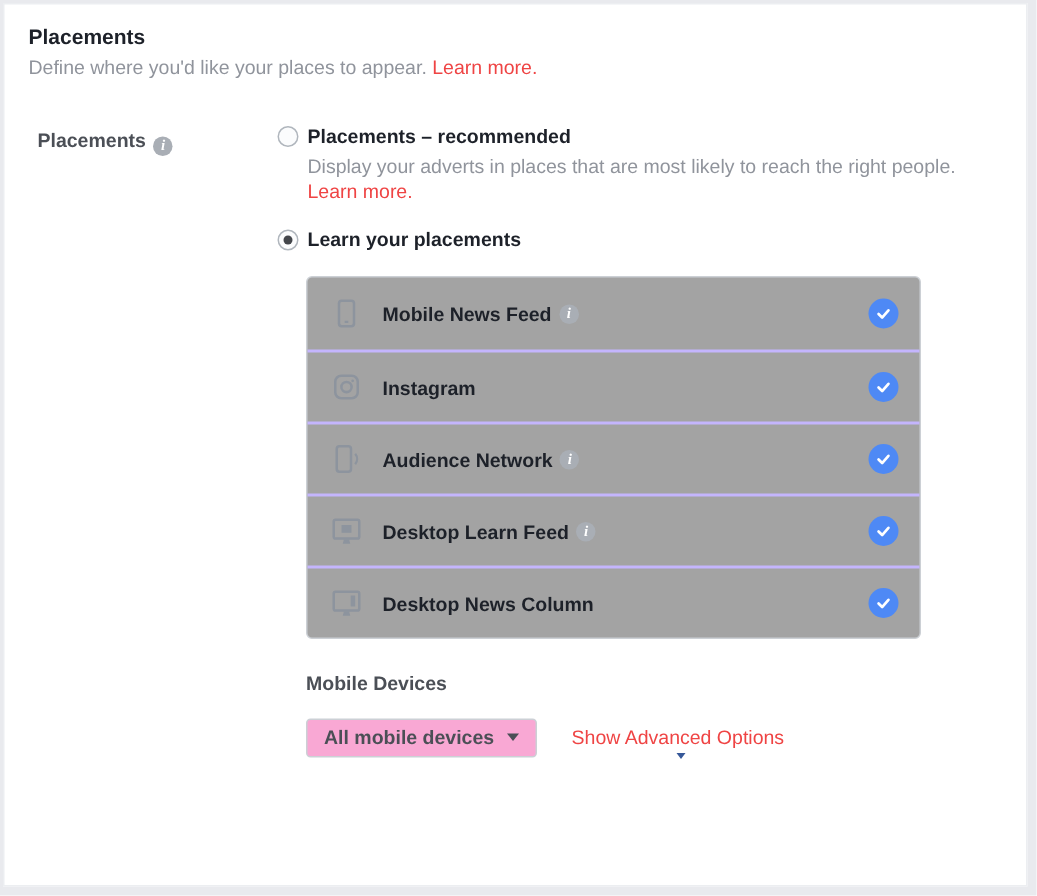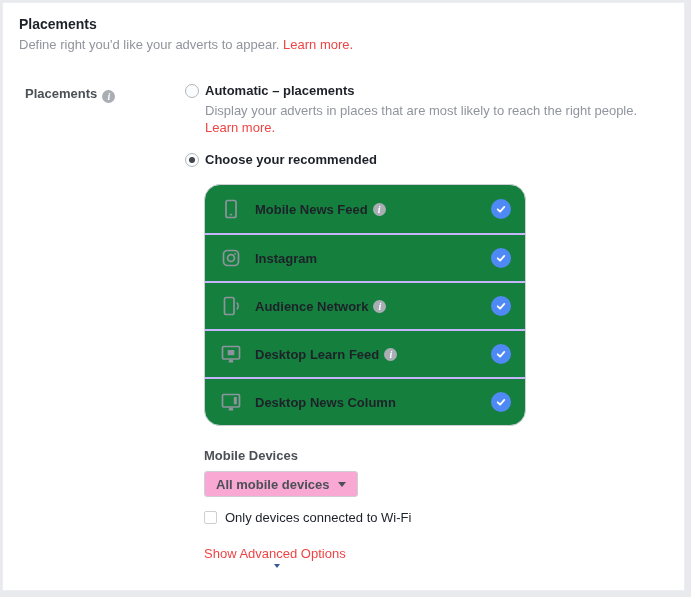--- a/index.html
+++ b/index.html
@@ -51,23 +51,23 @@
   .radio.checked::after {
     content: ""; position: absolute; left: 3px; top: 3px;
     width: 6px; height: 6px; border-radius: 50%; background: #43464b;
   }
   .radio-texts { margin-left: 6px; }
   .radio-label { font-weight: bold; font-size: 13px; color: #1d2129; line-height: 16px; }
   .radio-desc { color: #90949c; max-width: 438px; line-height: 17px; margin-top: 3px; }
 
   
   .panel {
-    width: 322px; margin: 16px 0 0 19px;
-    border: 1px solid #ccd0d5; border-radius: 16px;
-    background: #15803d;
+    width: 410px; margin: 16px 0 0 19px;
+    border: 1px solid #ccd0d5; border-radius: 4px;
+    background: #a3a3a3;
   }
   .panel-row {
     height: 48px; display: flex; align-items: center;
     padding: 0 14px; cursor: pointer;
   }
   .panel-row + .panel-row { border-top: 2px solid #c4b5fd; }
   .row-icon { width: 24px; height: 24px; flex: 0 0 24px; display: flex; align-items: center; justify-content: center; }
   .row-icon svg { display: block; }
   .row-label { margin-left: 12px; font-weight: bold; font-size: 13px; color: #1d2129; }
   .check-circle {
@@ -106,48 +106,48 @@
   }
 </style>
 </head>
 <body>
 
 <div class="card">
 
   <div class="header">
     <h1>Placements</h1>
     <div class="sub">
-      <span>Define right you'd like your adverts to appear.</span>
+      <span>Define where you'd like your places to appear.</span>
       <a class="link">Learn more.</a>
     </div>
   </div>
 
   <div class="form-row">
 
     <div class="label-col">
       <span class="section-label">Placements</span><span class="info-icon">i</span>
     </div>
 
     <div class="content-col">
 
       <div class="radio-option">
         <span class="radio"></span>
         <div class="radio-texts">
-          <div class="radio-label">Automatic – placements</div>
+          <div class="radio-label">Placements – recommended</div>
           <div class="radio-desc">
             <span>Display your adverts in places that are most likely to reach the right people.</span>
             <a class="link">Learn more.</a>
           </div>
         </div>
       </div>
 
       <div class="radio-option">
         <span class="radio checked"></span>
         <div class="radio-texts">
-          <div class="radio-label">Choose your recommended</div>
+          <div class="radio-label">Learn your placements</div>
         </div>
       </div>
 
       <div class="panel">
 
         <div class="panel-row">
           <span class="row-icon">
             <svg width="24" height="24" viewBox="0 0 24 24" fill="none" stroke="#8d949e" stroke-width="1.7">
               <rect x="7" y="3.5" width="10" height="17" rx="1.8"></rect>
               <line x1="10.8" y1="17.6" x2="13.2" y2="17.6" stroke-width="1.5"></line>
@@ -229,24 +229,20 @@
 
       </div>
 
       <div class="section-label md-label">Mobile Devices</div>
 
       <div class="dropdown">
         <span>All mobile devices</span>
         <span class="caret-down"></span>
       </div>
 
-      <div class="checkbox-row">
-        <span class="checkbox"></span>
-        <span class="checkbox-label">Only devices connected to Wi-Fi</span>
-      </div>
 
       <div class="advanced">
         <a class="link">Show Advanced Options</a>
         <span class="caret-small"></span>
       </div>
 
     </div>
   </div>
 
 </div>

